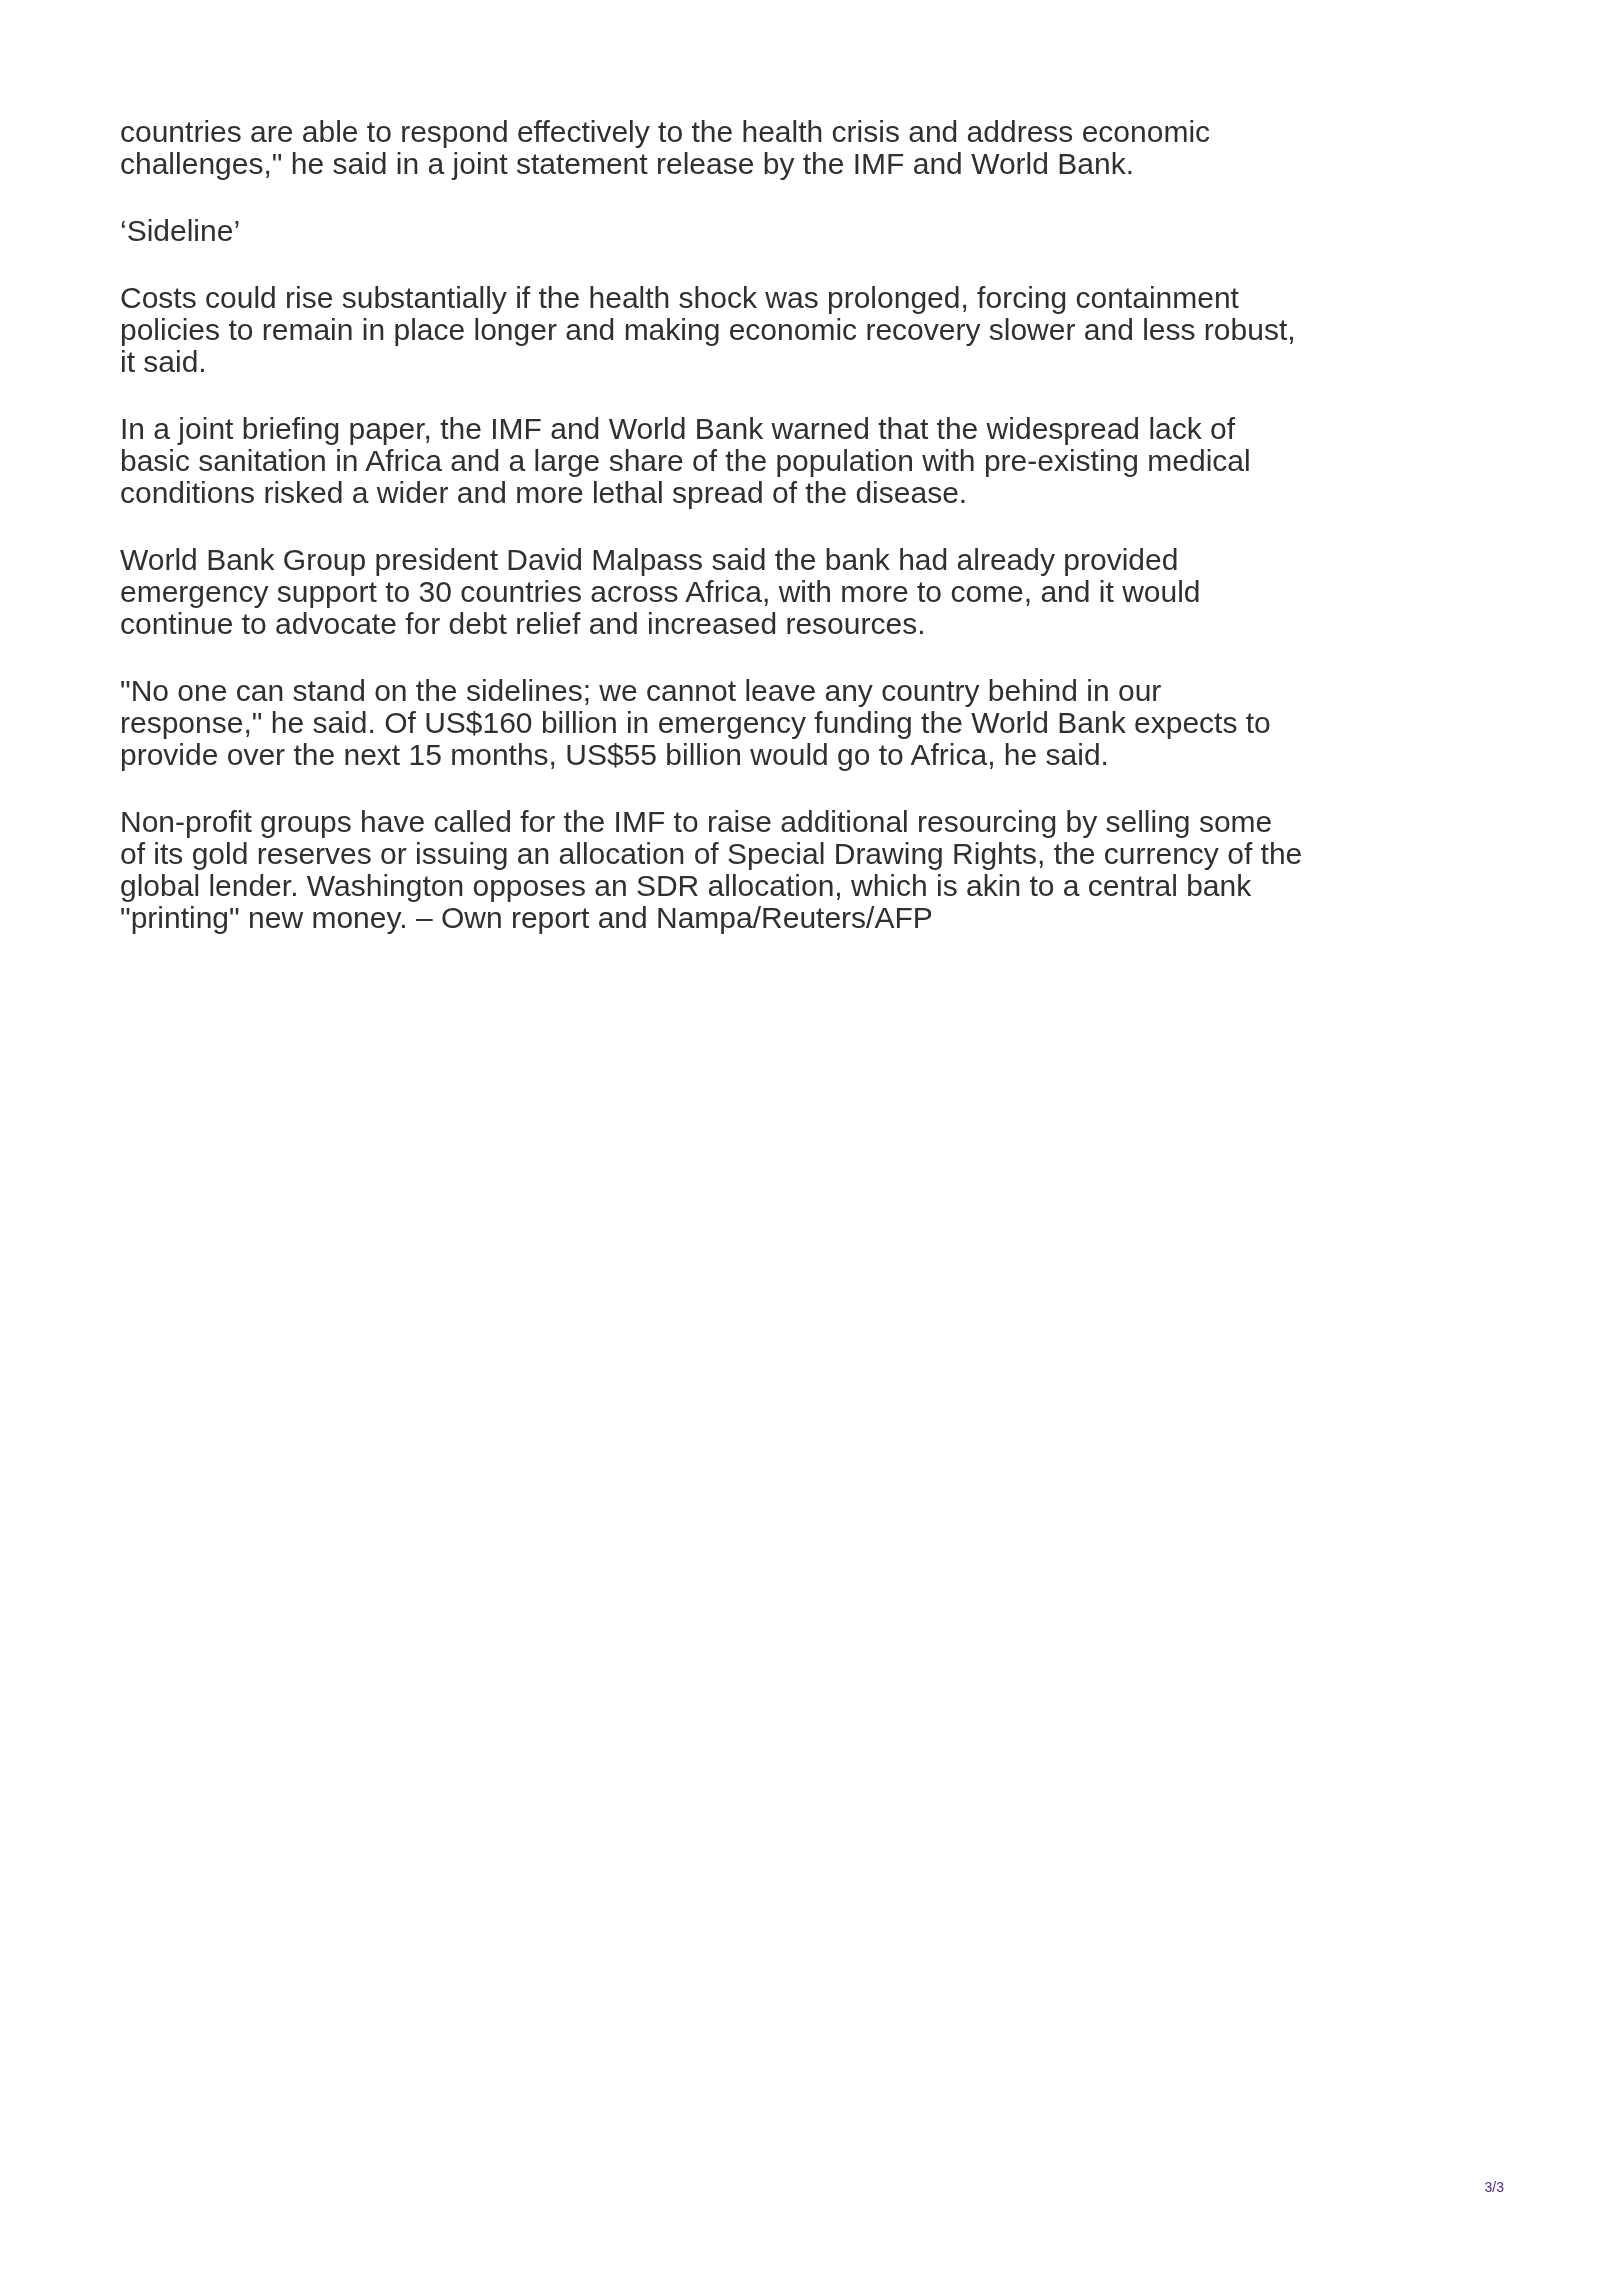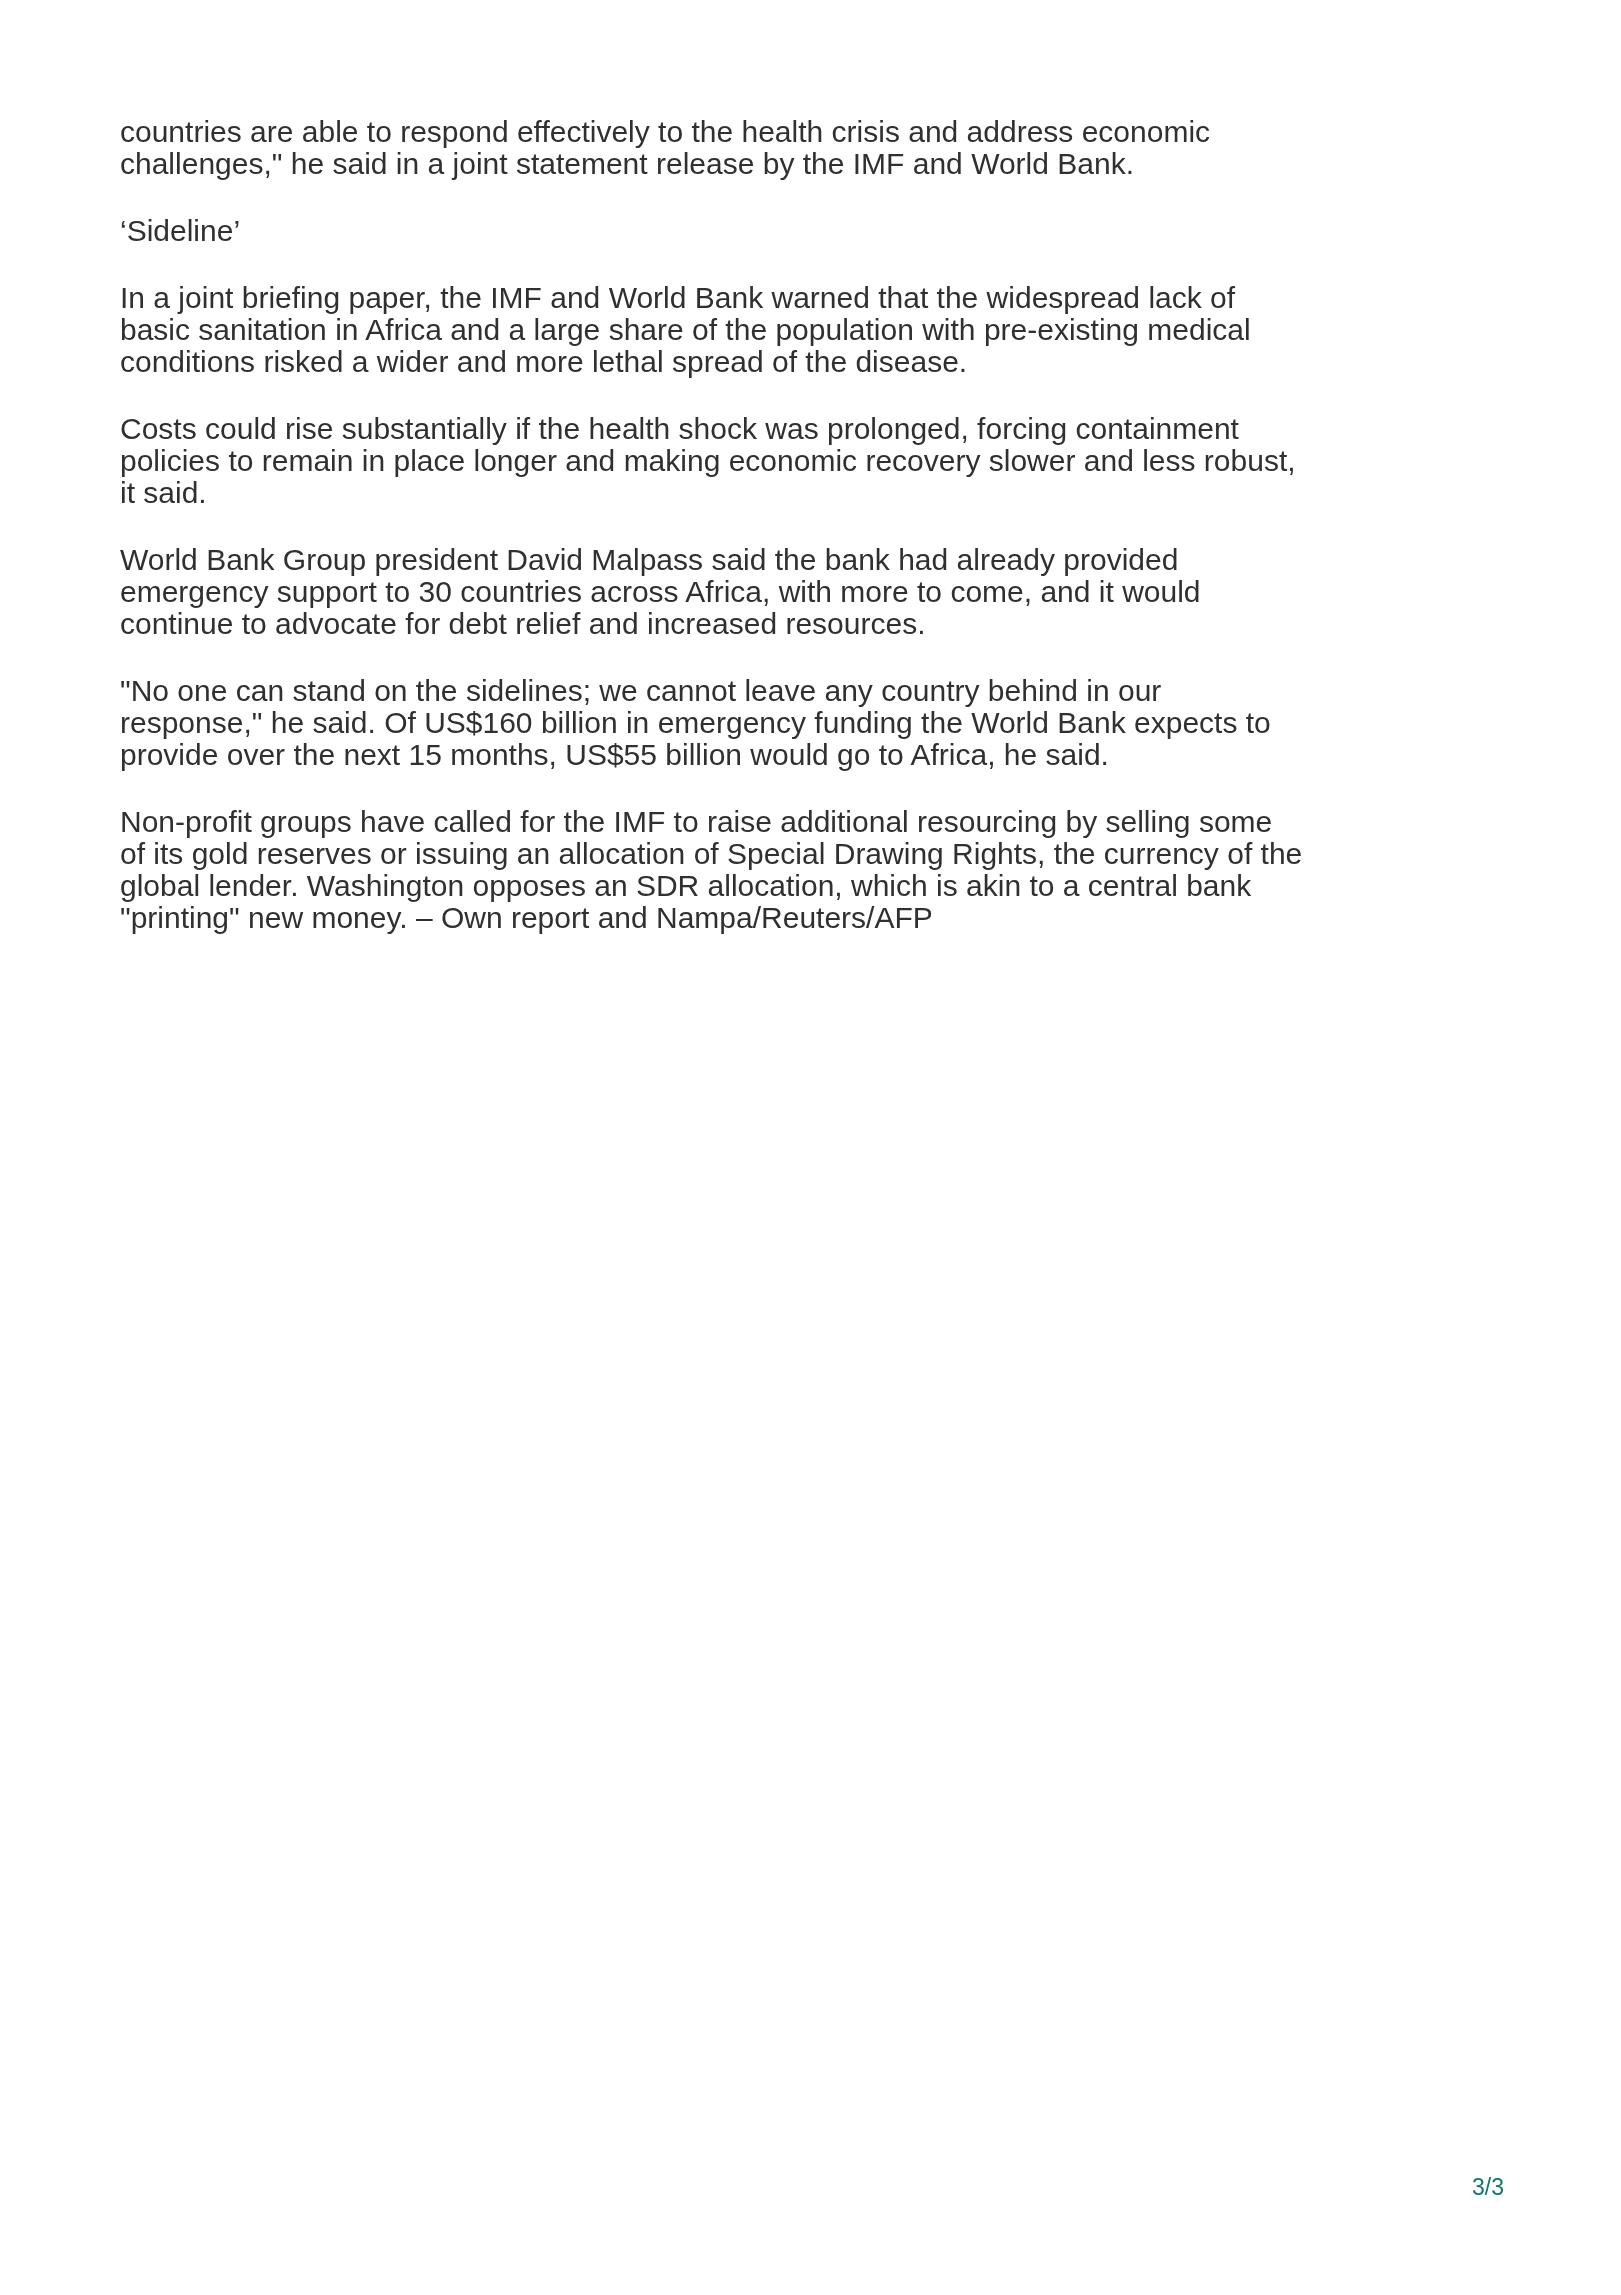--- a/index.html
+++ b/index.html
@@ -26,39 +26,39 @@
     font-weight: 400;
   }
   .content p {
     margin: 0 0 35px 0;
     white-space: pre-line; 
   }
   .page-number {
     position: absolute;
     top: 2176px;
     right: 118px;
-    font-size: 23px;
+    font-size: 14px;
     line-height: 23.6px;
-    color: #0f766e;
+    color: #4c1d95;
   }
 </style>
 </head>
 <body>
 
 <div class="page">
   <div class="content">
     <p>countries are able to respond effectively to the health crisis and address economic
 challenges," he said in a joint statement release by the IMF and World Bank.</p>
     <p>‘Sideline’</p>
+    <p>Costs could rise substantially if the health shock was prolonged, forcing containment
+policies to remain in place longer and making economic recovery slower and less robust,
+it said.</p>
     <p>In a joint briefing paper, the IMF and World Bank warned that the widespread lack of
 basic sanitation in Africa and a large share of the population with pre-existing medical
 conditions risked a wider and more lethal spread of the disease.</p>
-    <p>Costs could rise substantially if the health shock was prolonged, forcing containment
-policies to remain in place longer and making economic recovery slower and less robust,
-it said.</p>
     <p>World Bank Group president David Malpass said the bank had already provided
 emergency support to 30 countries across Africa, with more to come, and it would
 continue to advocate for debt relief and increased resources.</p>
     <p>"No one can stand on the sidelines; we cannot leave any country behind in our
 response," he said. Of US$160 billion in emergency funding the World Bank expects to
 provide over the next 15 months, US$55 billion would go to Africa, he said.</p>
     <p>Non-profit groups have called for the IMF to raise additional resourcing by selling some
 of its gold reserves or issuing an allocation of Special Drawing Rights, the currency of the
 global lender. Washington opposes an SDR allocation, which is akin to a central bank
 "printing" new money. – Own report and Nampa/Reuters/AFP</p>

